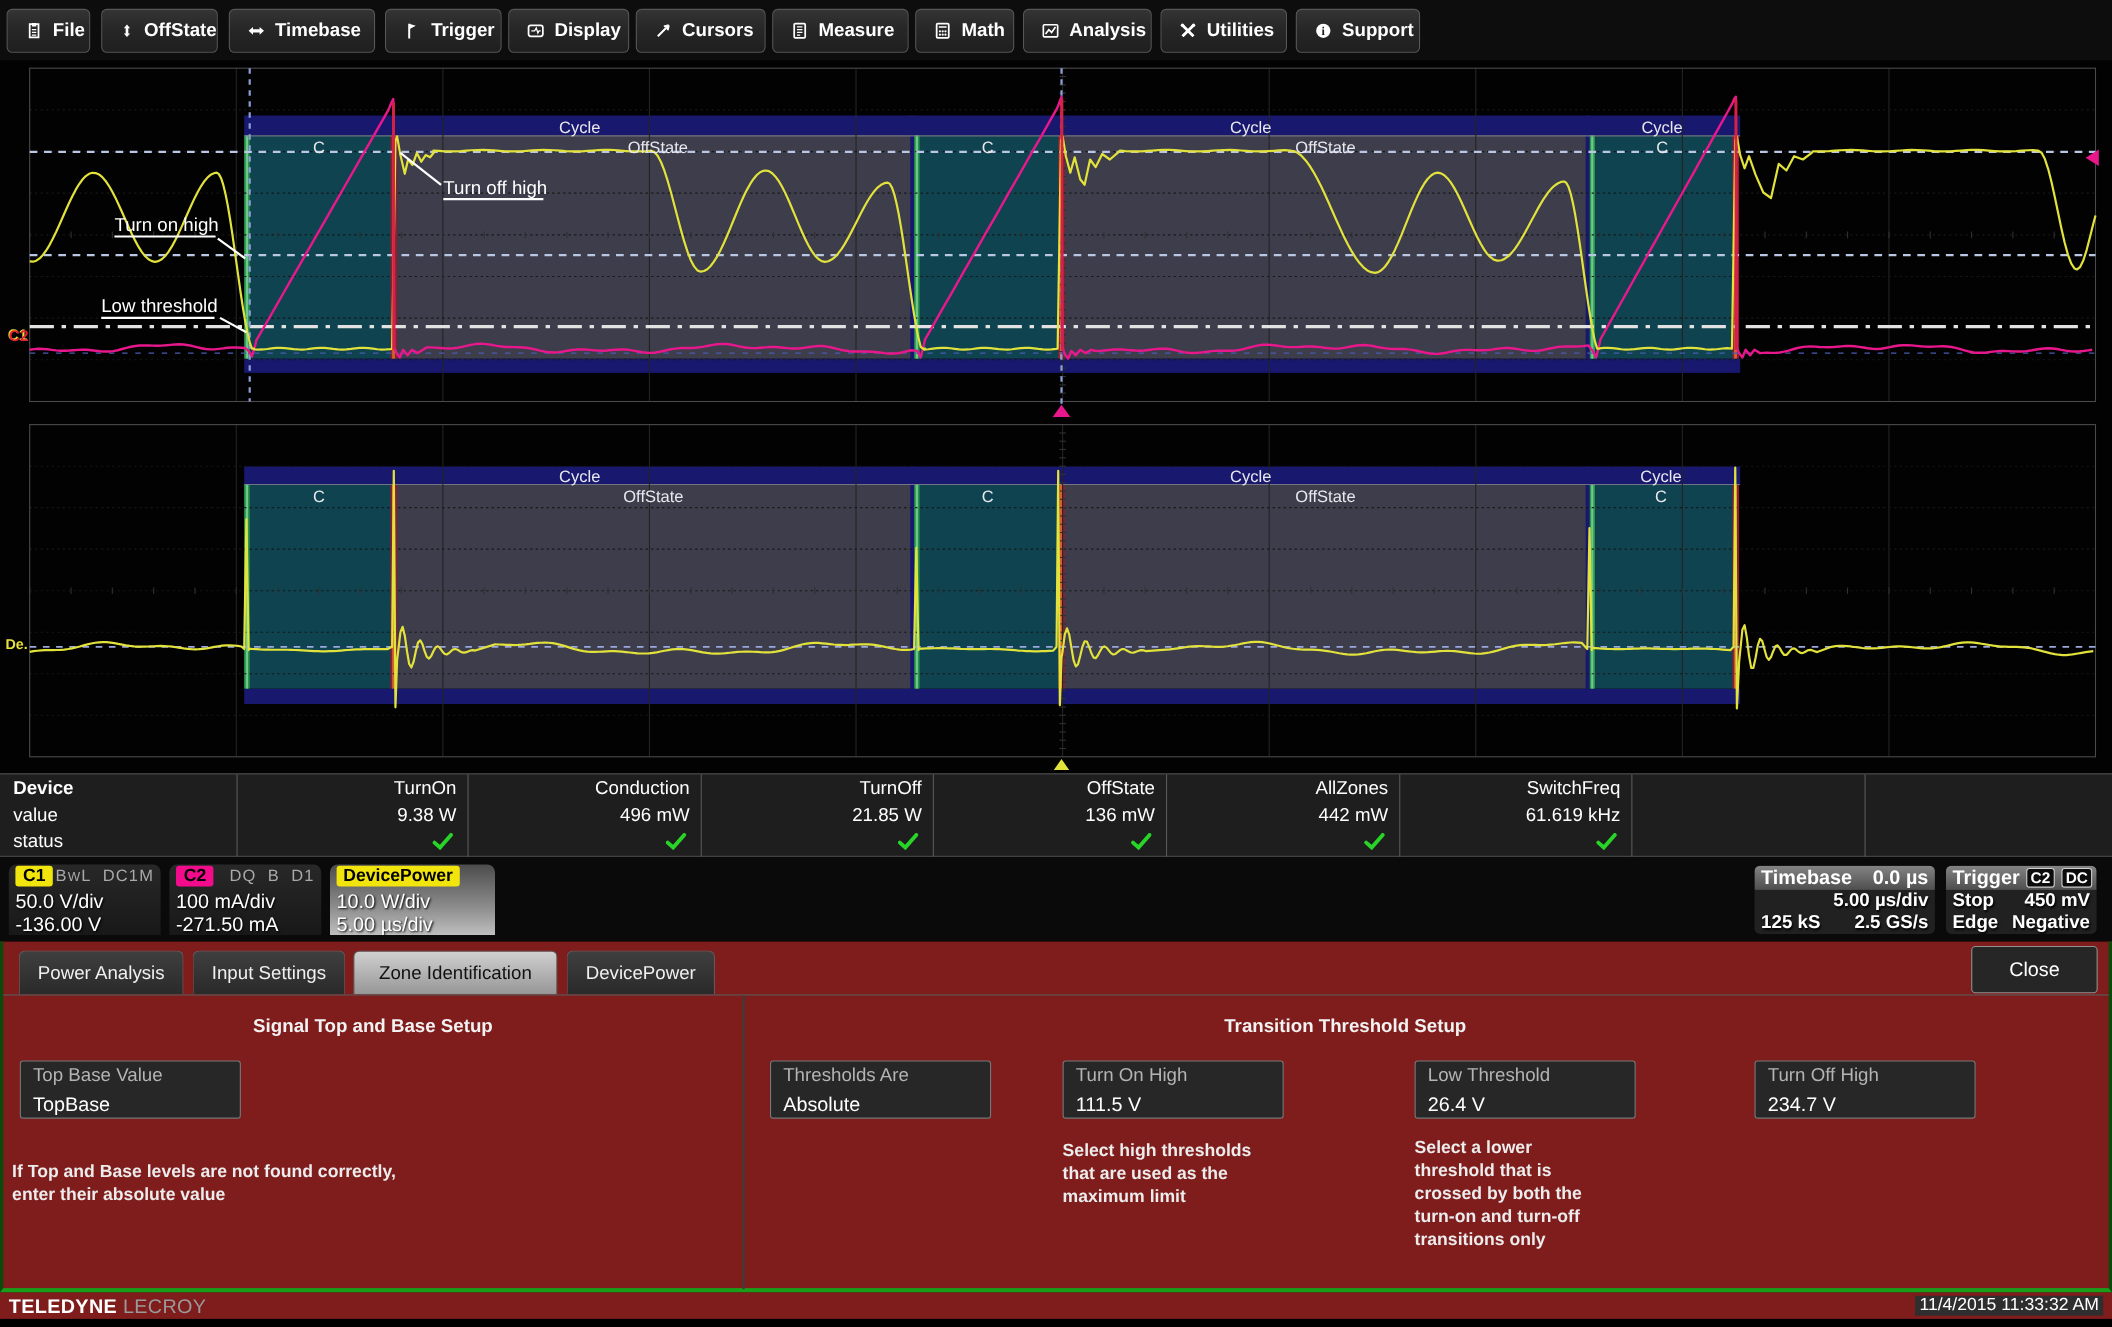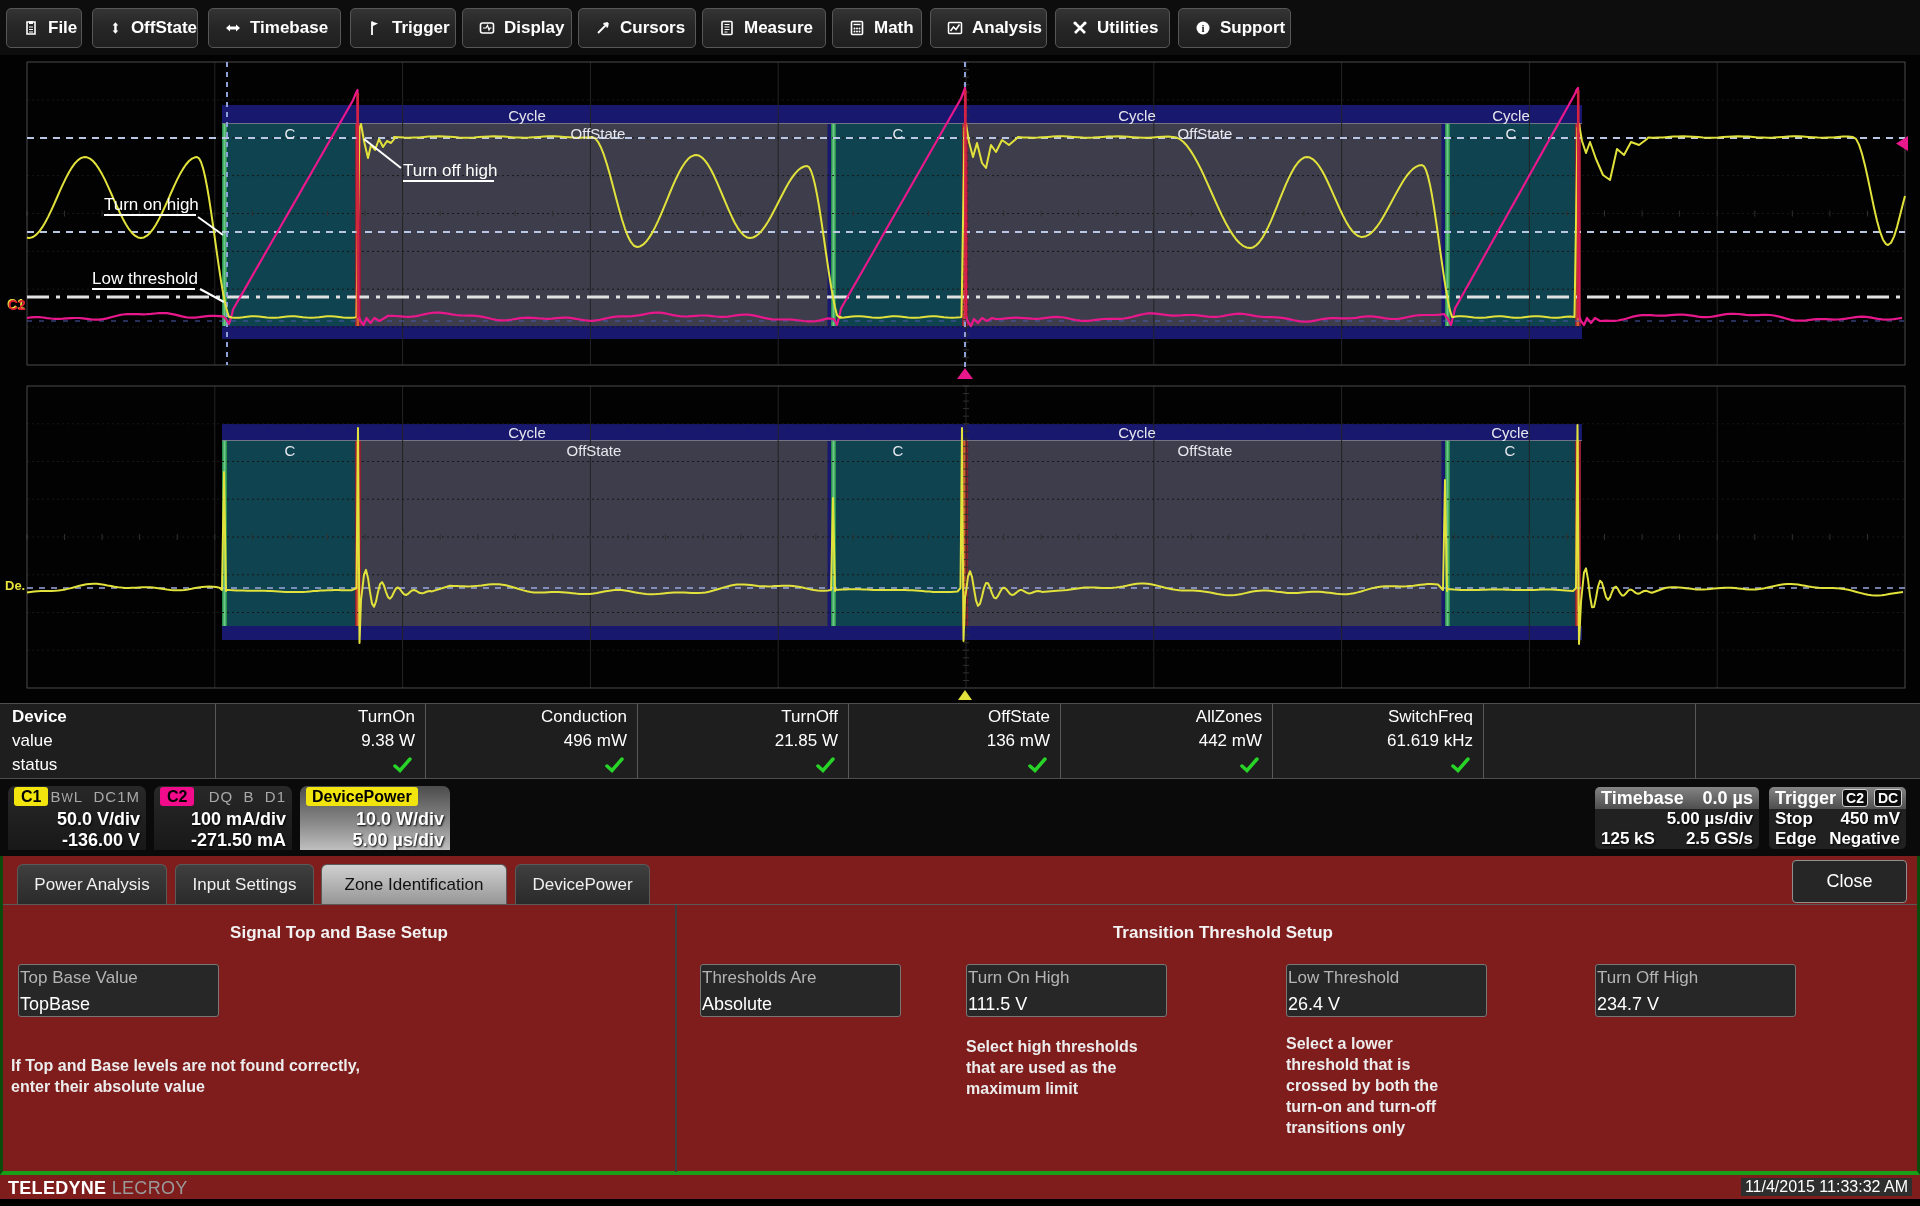--- a/index.html
+++ b/index.html
@@ -14,41 +14,41 @@
 .tl{position:absolute;left:12px;color:#fff}
 .th{position:absolute;top:3px;text-align:right;font-weight:normal}
 .tv{position:absolute;top:27px;text-align:right}
 .tc{position:absolute;top:53px;text-align:right}
 #chanrow{position:absolute;left:0;top:779px;width:1920px;height:77px;background:#0a0a0a}
 .chbox{position:absolute;top:7px;height:64px;background:linear-gradient(#282828,#181818);
   border-radius:7px 7px 0 0;color:#fff;font-size:18px;padding:2px 6px}
 .chbox.sel{background:linear-gradient(#4c4c4c,#8c8c8c 60%,#bfbfbf)}
 .badge{color:#000;font-weight:bold;font-size:16px;padding:1px 7px;border-radius:3px;vertical-align:top}
 .bhead{float:right;color:#a9a9a9;font-size:15px;font-weight:normal;letter-spacing:1px}
-.chl{text-align:right;line-height:21px;font-weight:bold;text-shadow:1px 1px 2px #000}
+.chl{text-align:left;line-height:21px;font-weight:normal;text-shadow:1px 1px 2px #000}
 .tbox{position:absolute;top:7px;height:64px;background:#212121;border-radius:6px;color:#fff;
   font-size:17px;font-weight:bold;overflow:hidden;border:1px solid #0a0a0a}
 .tbh{height:22px;background:linear-gradient(#848484,#4e4e4e);padding:0 6px;display:flex;align-items:center;gap:6px}
 .tbt{flex:1 1 auto;font-size:18px}
 .tbr{font-size:18px}
 .tbadge{background:#0c0c0c;border:1px solid #cfcfcf;border-radius:3px;font-size:14px;padding:0 3px}
 .tbl{display:flex;justify-content:space-between;padding:0 6px;line-height:20px;text-shadow:1px 1px 2px #000}
 #dialog{position:absolute;left:0;top:856px;width:1920px;height:319px;background:#7f1d1d;
   border-left:3px solid #0a4a0a;border-right:3px solid #0a4a0a;border-bottom:4px solid #1a9e1a}
 .tab{position:absolute;top:8px;height:40px;background:linear-gradient(#3f3f3f,#2a2a2a);
   border:1px solid #5a5a5a;border-bottom:none;border-radius:6px 6px 0 0;color:#f0f0f0;
   font-size:17px;display:flex;align-items:center;justify-content:center}
 .seltab{background:linear-gradient(#d0d0d0,#969696);color:#111}
 #closebtn{position:absolute;top:4px;left:1789px;width:115px;height:43px;background:#262626;
   border:1px solid #909090;border-radius:4px;color:#fff;font-size:18px;display:flex;align-items:center;justify-content:center}
 #dlgbody{position:absolute;left:0;top:48px;width:1914px;height:267px;border-top:1px solid #5a5a5a}
 .sep{position:absolute;top:0;width:2px;height:267px;background:#3c3c3c}
 .dtitle{position:absolute;top:18px;color:#f2f2f2;font-weight:bold;font-size:17px;text-align:right}
 .fbox{position:absolute;top:59px;width:201px;height:53px;background:#272727;border:1px solid #777;
-  border-radius:3px;padding:3px 1px}
+  border-radius:3px;padding:3px 11px}
 .flab{color:#b4b4b4;font-size:17px}
 .fval{color:#fff;font-size:18px;margin-top:6px}
 .dhelp{position:absolute;color:#ececec;font-weight:bold;font-size:16px;line-height:21px}
 #statusbar{position:absolute;left:0;top:1175px;width:1920px;height:24px;background:#7f1d1d;color:#fff}
 #logo{position:absolute;left:8px;top:3px;font-size:18px;letter-spacing:0.3px}
 #logo b{font-weight:bold}
 #logo span{color:#9a9a9a}
 #clock{position:absolute;right:8px;top:3px;font-size:16px;background:#2e2e2e;padding:0 4px}
 </style></head>
 <body>

